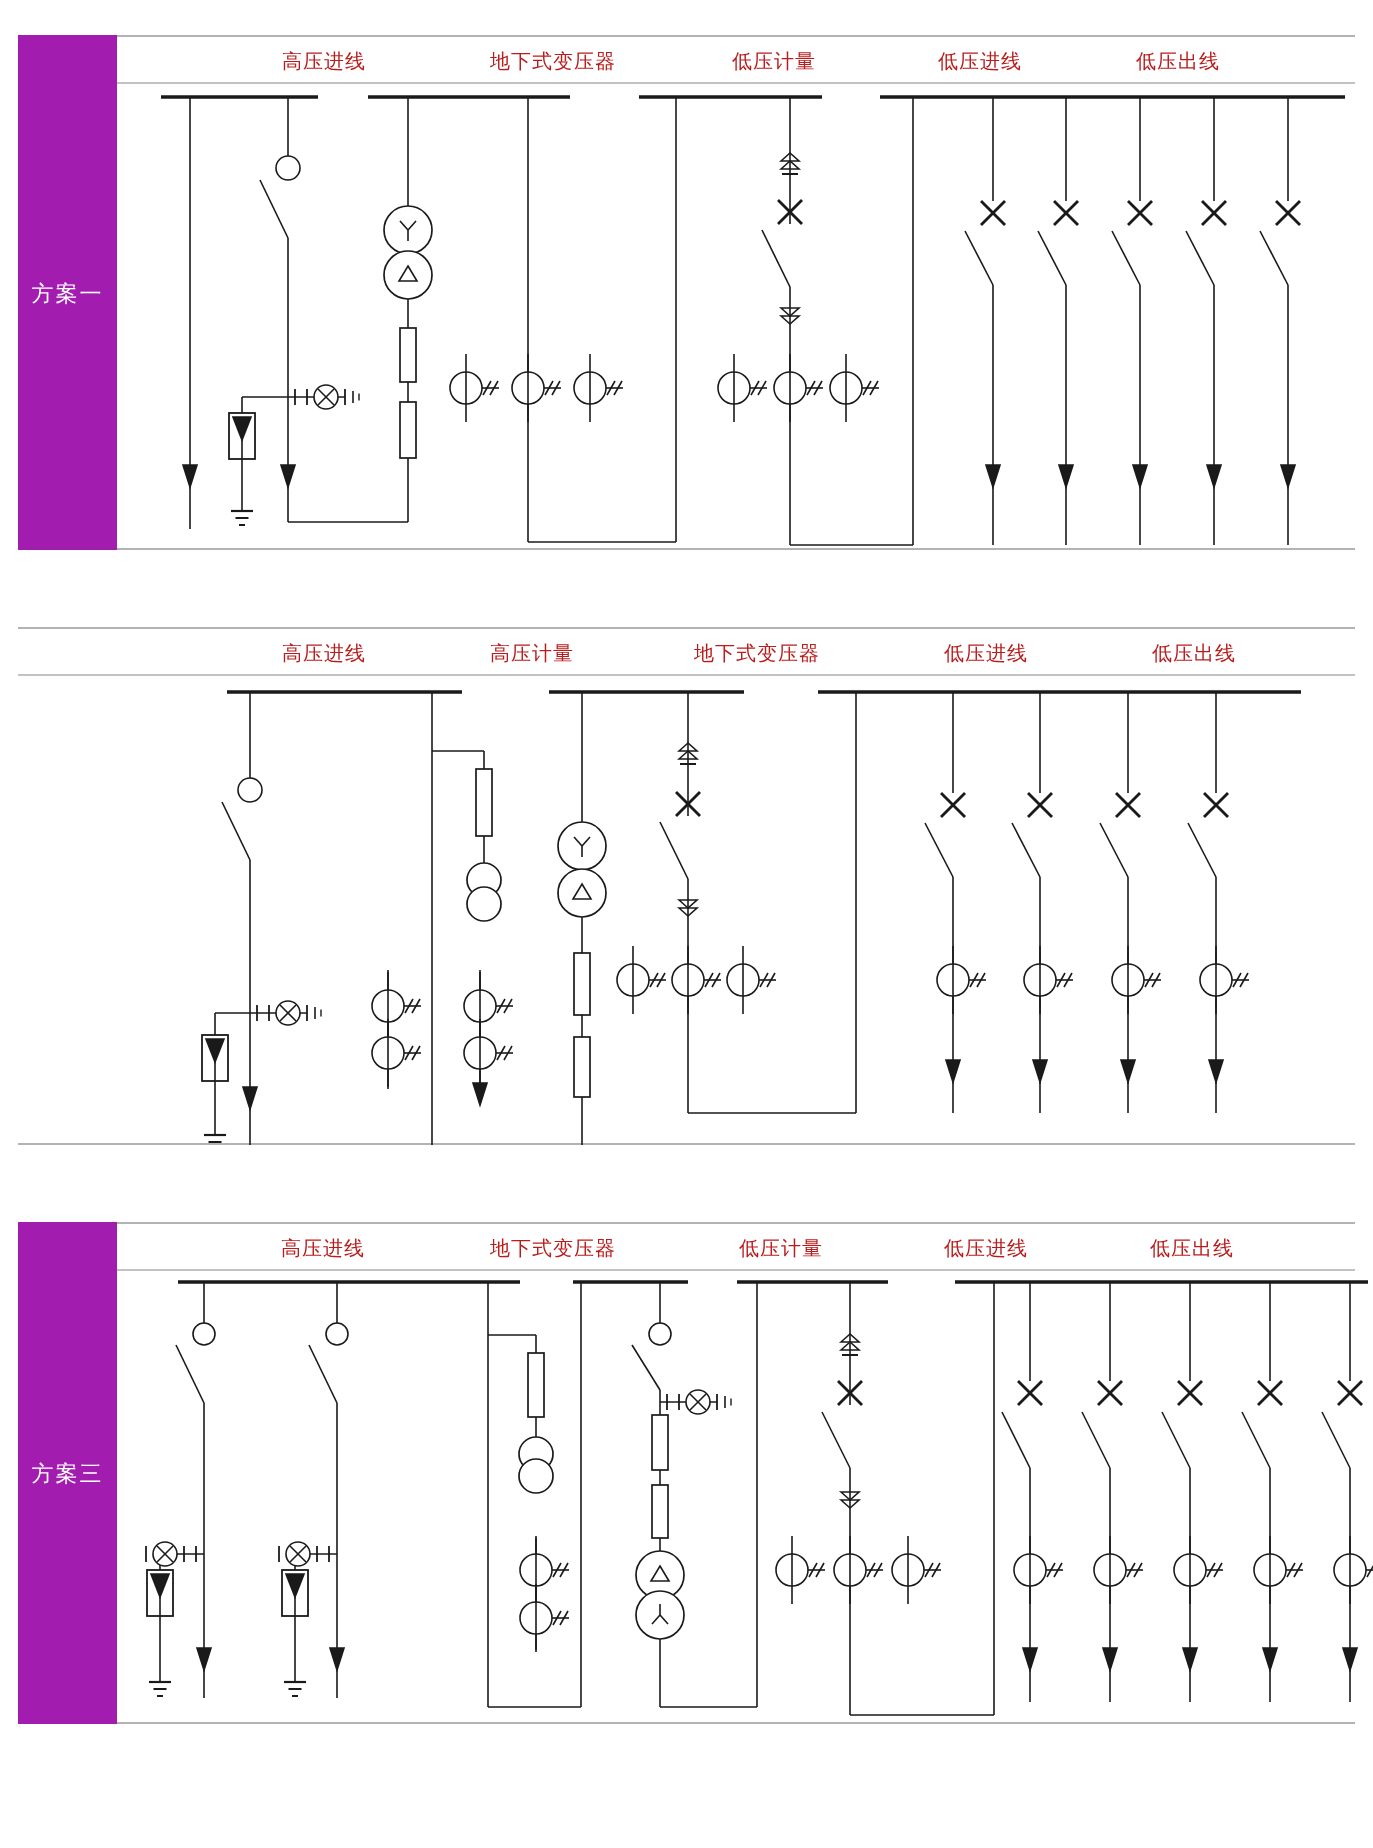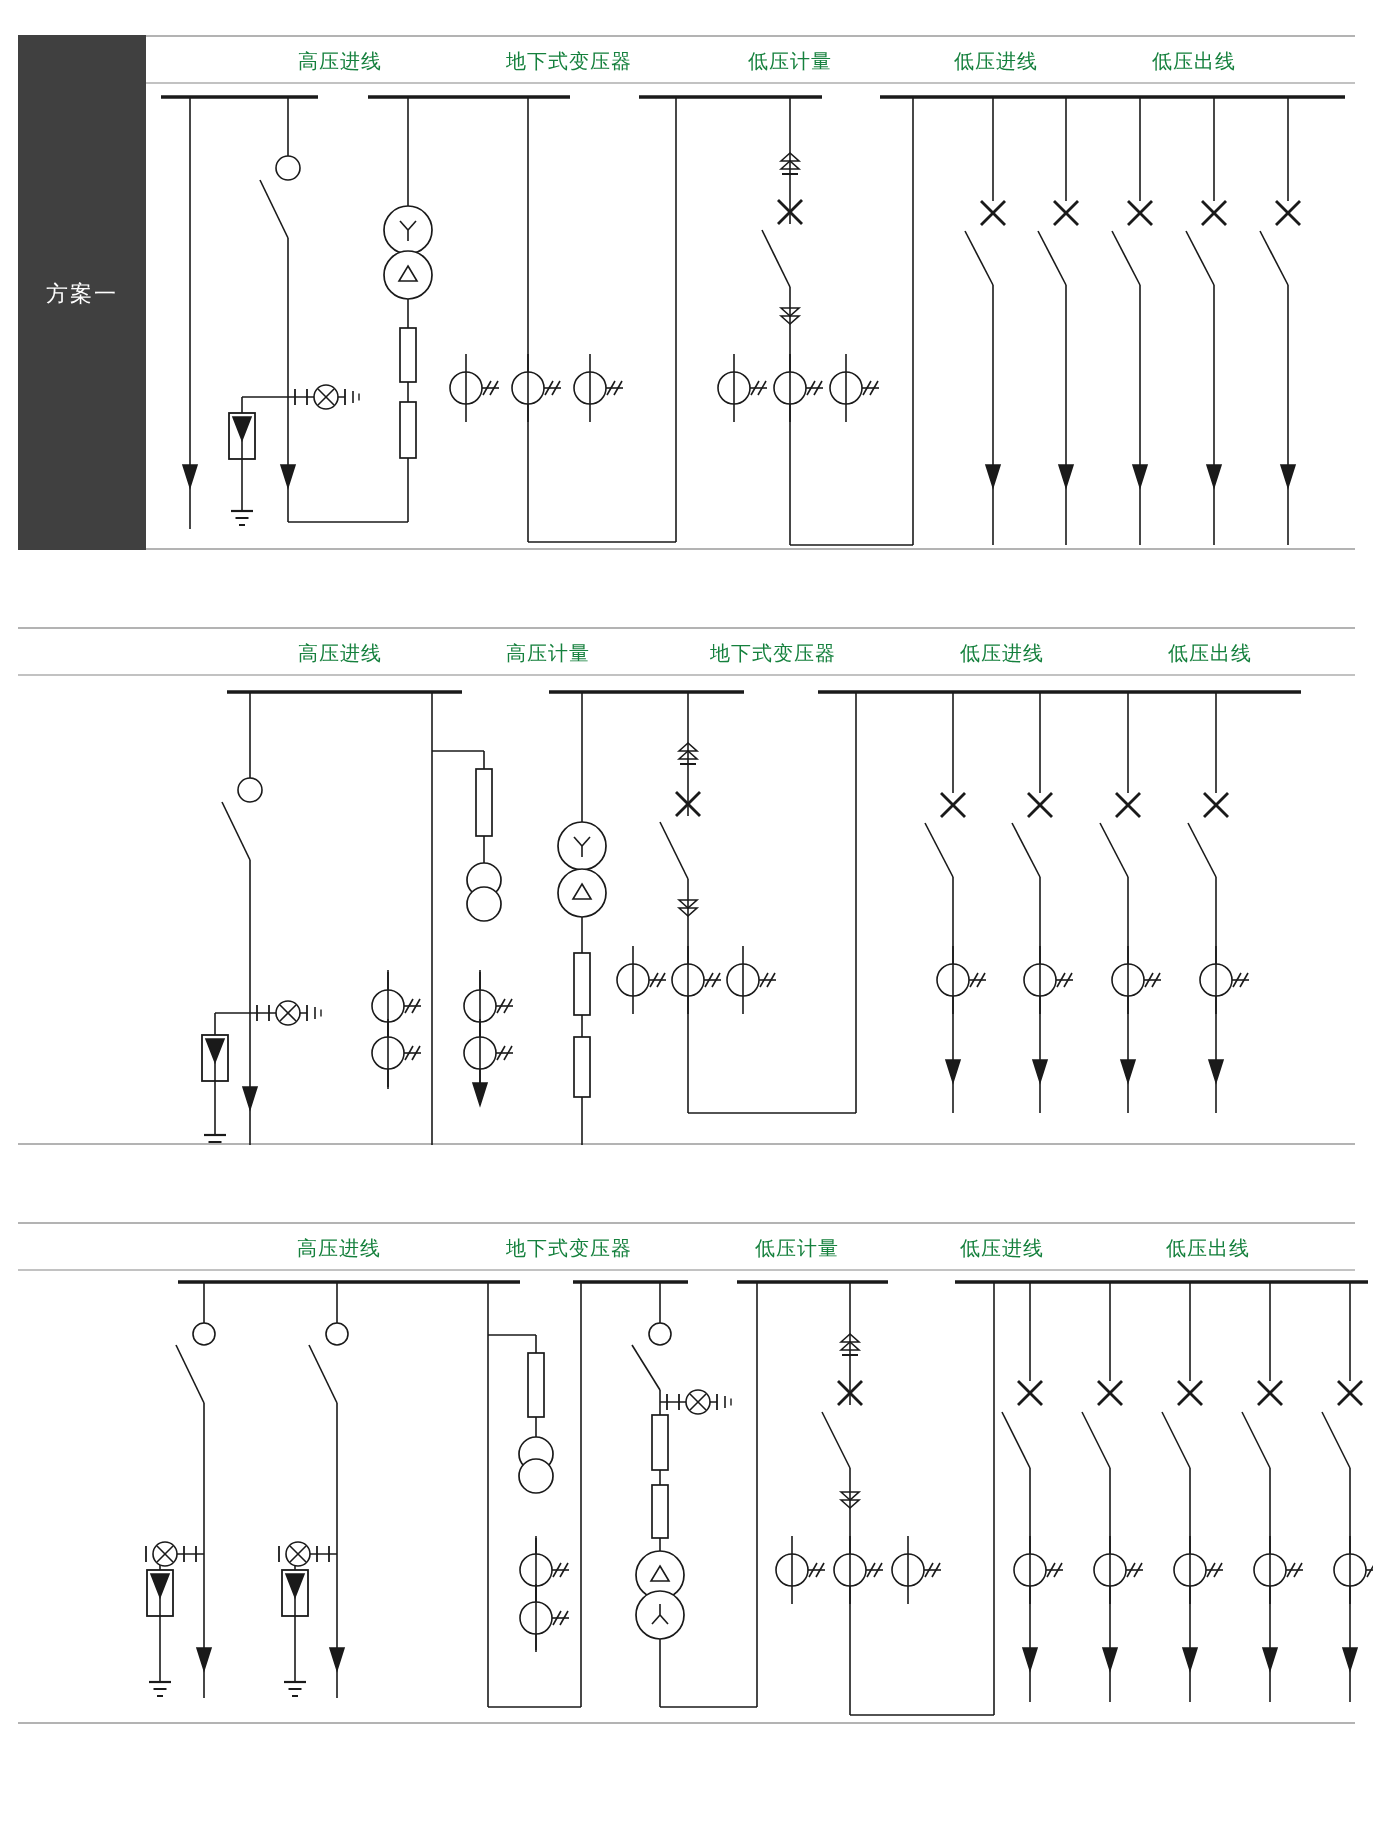--- a/index.html
+++ b/index.html
@@ -2,23 +2,23 @@
 <html><head>
 <meta charset="utf-8">
 <style>
   html,body{margin:0;padding:0;background:#ffffff;}
   body{width:1373px;height:1848px;position:relative;font-family:"Liberation Sans","DejaVu Sans",sans-serif;}
   .panel{position:absolute;left:0;width:1373px;background:#ffffff;}
   .panel .top-border,.panel .bottom-border,.panel .header-sep{position:absolute;left:18px;width:1337px;height:0;border-top:2px solid #b3b3b3;}
   .panel .top-border{top:0;}
   .panel .header-sep{top:47px;border-top-color:#c2c2c2;}
   .panel .bottom-border{bottom:0;}
-  .sidebar{position:absolute;left:18px;top:0;width:128px;height:100%;background:#404040;}
+  .sidebar{position:absolute;left:18px;top:0;width:99px;height:100%;background:#a21caf;}
   .sidebar .scheme-label{position:absolute;left:0;width:100%;text-align:center;color:#ffffff;font-size:22px;letter-spacing:2px;}
-  .col-label{position:absolute;top:13px;transform:translateX(-50%);font-size:20px;color:#15803d;white-space:nowrap;letter-spacing:1px;margin-left:16px;}
+  .col-label{position:absolute;top:13px;transform:translateX(-50%);font-size:20px;color:#b91c1c;white-space:nowrap;letter-spacing:1px;}
   svg{position:absolute;left:0;top:0;}
 </style>
 </head>
 <body>
 
 <div id="panels-root">
     <div class="panel" style="top: 35px; height: 515px;">
       <div class="top-border"></div>
       <div class="header-sep"></div>
       <div class="bottom-border"></div>
@@ -464,20 +464,23 @@
         </g>
         <g>
           <polygon points="1209,433 1223,433 1216,455" fill="#1a1a1a" stroke="#1a1a1a" stroke-width="1.6"></polygon>
         </g>
       </svg>
     </div>
     <div class="panel" style="top: 1222px; height: 502px;">
       <div class="top-border"></div>
       <div class="header-sep"></div>
       <div class="bottom-border"></div>
+      <div class="sidebar">
+        <div class="scheme-label" style="top: 237px;">方案三</div>
+      </div>
       <div class="col-label" style="left: 323px;">高压进线</div>
       <div class="col-label" style="left: 553px;">地下式变压器</div>
       <div class="col-label" style="left: 781px;">低压计量</div>
       <div class="col-label" style="left: 986px;">低压进线</div>
       <div class="col-label" style="left: 1192px;">低压出线</div>
       <svg width="1373" height="502" viewBox="0 0 1373 502">
         <g>
           <line x1="204" y1="60" x2="204" y2="123" stroke="#1a1a1a" stroke-width="1.6"></line>
           <line x1="204" y1="181" x2="204" y2="476" stroke="#1a1a1a" stroke-width="1.6"></line>
           <line x1="160" y1="332" x2="204" y2="332" stroke="#1a1a1a" stroke-width="1.6"></line>

